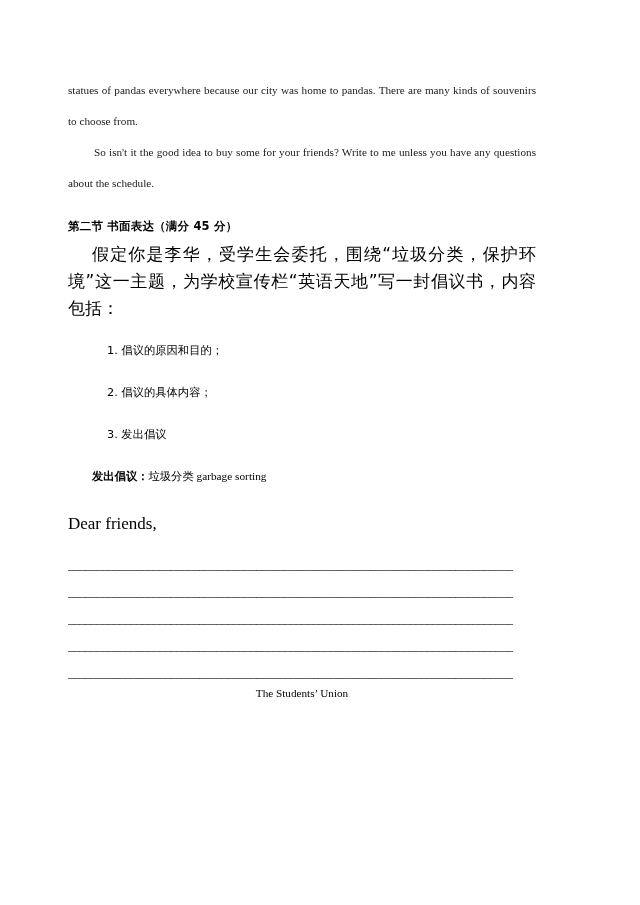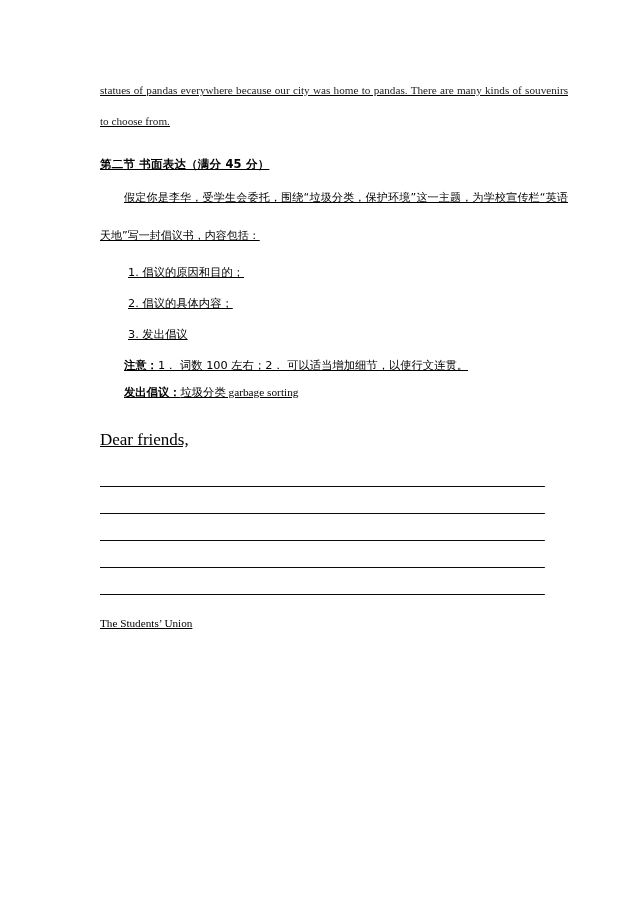--- a/index.html
+++ b/index.html
@@ -18,24 +18,23 @@
   .page {
     position: absolute;
     left: 0;
     top: 0;
     width: 640px;
     height: 905px;
     background: #ffffff;
   }
   .content {
     position: absolute;
-    left: 100px;
+    left: 68px;
     top: 75px;
     width: 468px;
-    text-decoration: underline;
   }
   .para-en {
     font-family: "Liberation Serif", serif;
     font-size: 11.2px;
     line-height: 31px;
     text-align: justify;
     margin: 0;
     color: #1a1a1a;
   }
   .para-en.indent {
@@ -44,33 +43,33 @@
   .section-title {
     font-family: "DejaVu Sans", sans-serif;
     font-size: 11.5px;
     font-weight: bold;
     margin: 12px 0 0 0;
     line-height: 30px;
     letter-spacing: 0.2px;
   }
   .cn-para {
     font-family: "DejaVu Sans", sans-serif;
-    font-size: 11px;
-    line-height: 38px;
+    font-size: 17px;
+    line-height: 27px;
     margin: 0;
     text-align: justify;
   }
   .cn-para.indent2 {
     text-indent: 24px;
   }
   .list-item {
     font-family: "DejaVu Sans", sans-serif;
     font-size: 11.3px;
     line-height: 27px;
-    margin: 4px;
+    margin: 15px;
     padding-left: 24px;
   }
   .note-line {
     font-family: "DejaVu Sans", sans-serif;
     font-size: 11.3px;
     line-height: 27px;
     margin: 0;
     padding-left: 24px;
   }
   .bold {
@@ -95,52 +94,51 @@
     color: #111;
     line-height: 27px;
     white-space: nowrap;
     overflow: hidden;
     width: 468px;
     height: 27px;
   }
   .signature {
     font-family: "Liberation Serif", serif;
     font-size: 11.2px;
-    text-align: left;
-    margin-top: 14px;
+    text-align: center;
   }
   .page-number {
     position: absolute;
     left: 0;
     top: 828px;
     width: 640px;
     text-align: center;
     font-family: "Liberation Serif", serif;
     font-size: 11px;
     color: #222;
   }
 </style>
 </head>
 <body>
 
 <div class="page">
   <div class="content">
 
     <p class="para-en">statues of pandas everywhere because our city was home to pandas. There are many kinds of souvenirs to choose from.</p>
 
+    <p class="para-en indent">So isn't it the good idea to buy some for your friends? Write to me unless you have any questions about the schedule.</p>
 
     <p class="section-title">第二节 书面表达（满分 45 分）</p>
 
     <p class="cn-para indent2">假定你是李华，受学生会委托，围绕“垃圾分类，保护环境”这一主题，为学校宣传栏“英语天地”写一封倡议书，内容包括：</p>
 
     <p class="list-item">1.  倡议的原因和目的；</p>
     <p class="list-item">2.  倡议的具体内容；</p>
     <p class="list-item">3.  发出倡议</p>
 
-    <p class="note-line"><span class="bold">注意：</span><span>1． 词数 100 左右；2． 可以适当增加细节，以使行文连贯。</span></p>
 
     <p class="note-line"><span class="bold">发出倡议：</span><span class="serif-inline">垃圾分类 garbage sorting</span></p>
 
     <p class="salutation">Dear friends,</p>
 
     <div class="answer-lines">
       <div class="answer-line">______________________________________________________________________________</div>
       <div class="answer-line">______________________________________________________________________________</div>
       <div class="answer-line">______________________________________________________________________________</div>
       <div class="answer-line">______________________________________________________________________________</div>

